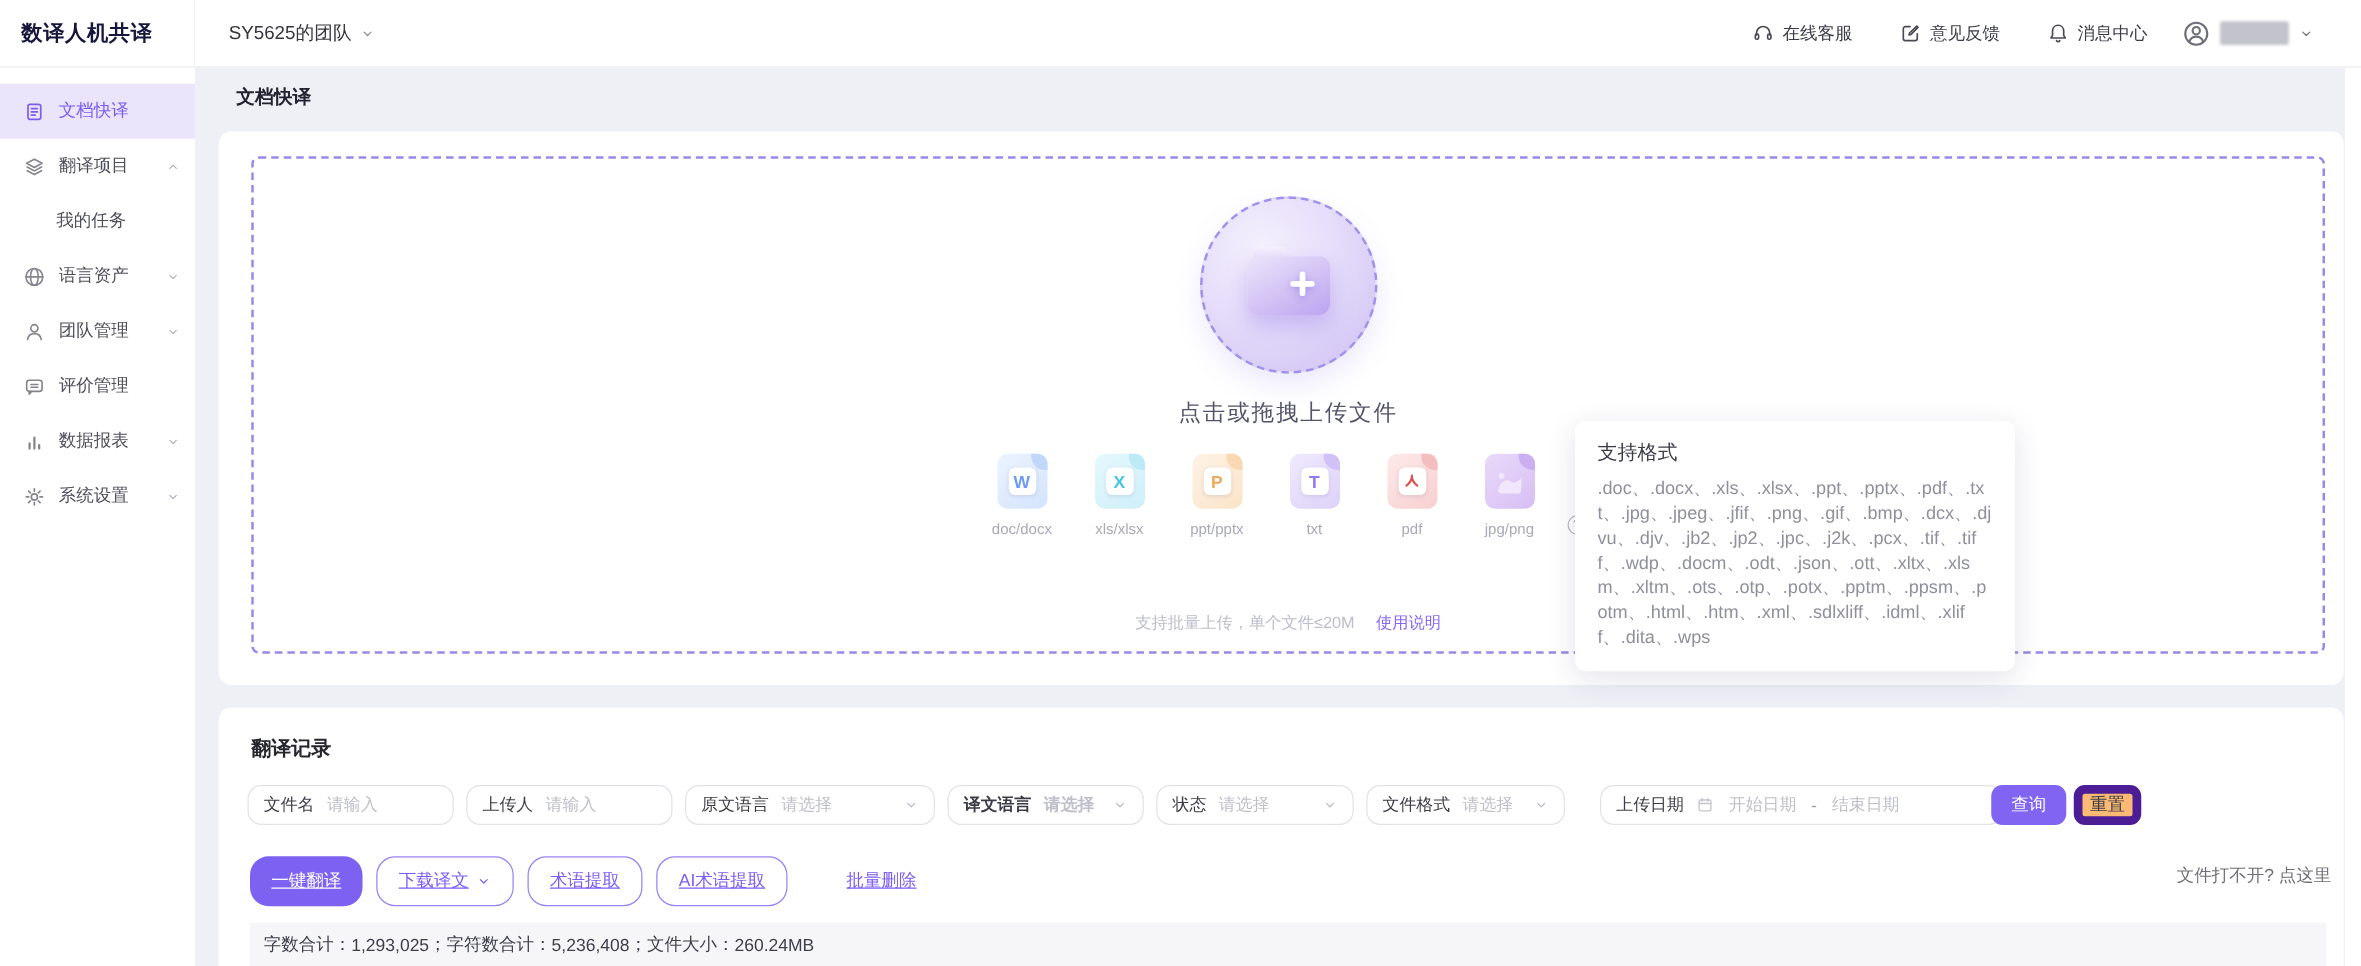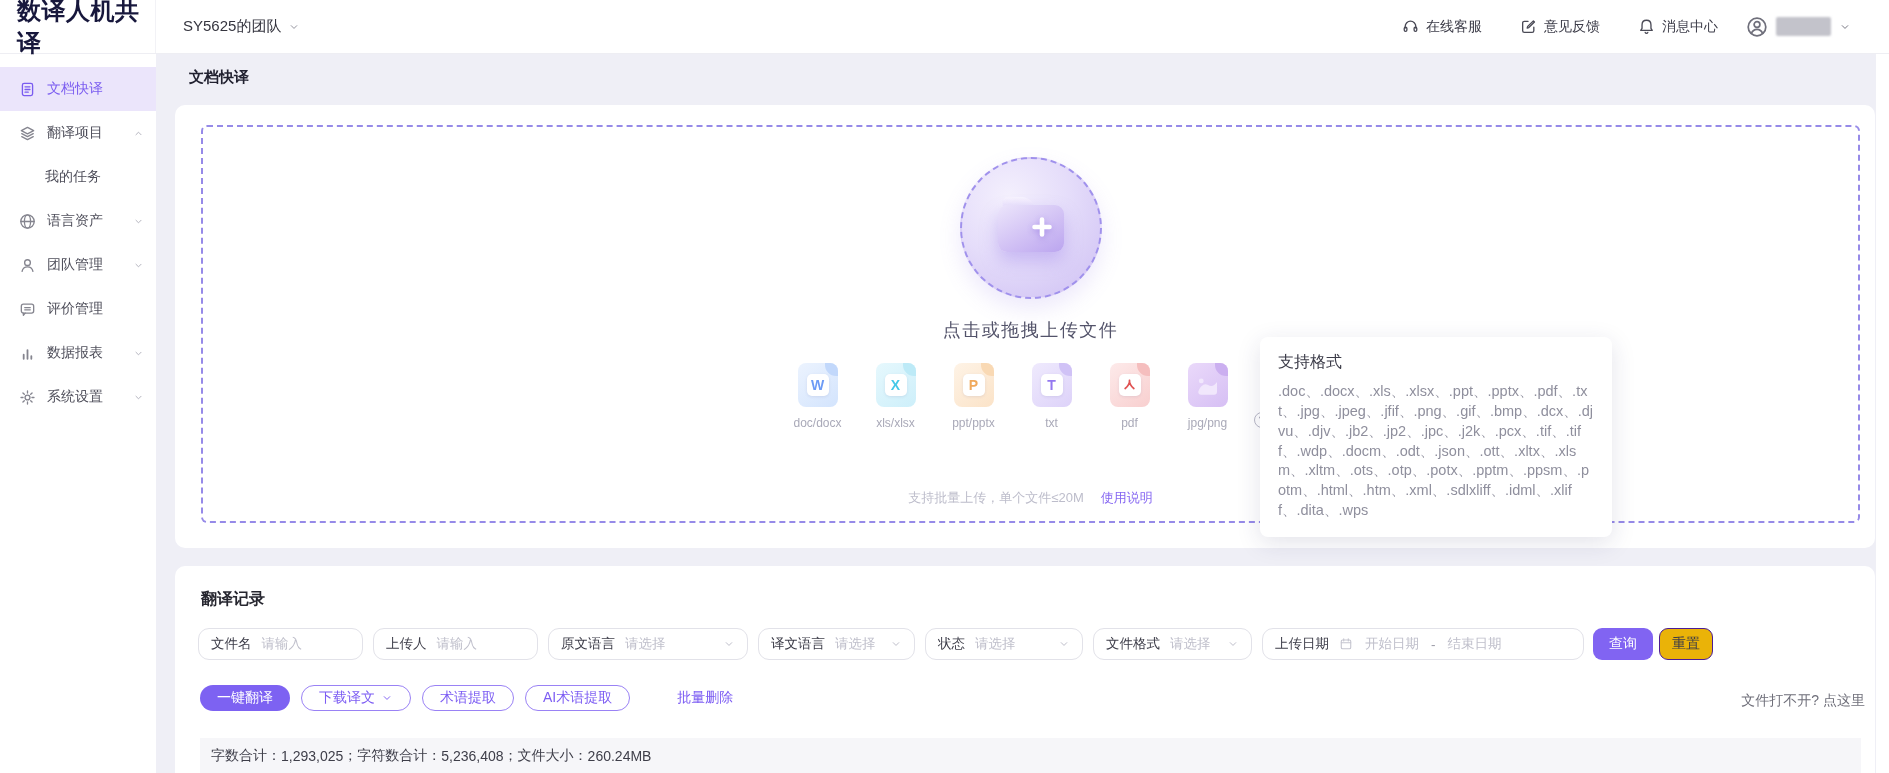--- a/index.html
+++ b/index.html
@@ -4,21 +4,21 @@
 <style>
   * { margin:0; padding:0; box-sizing:border-box; }
   html,body { width:1889px; height:773px; overflow:hidden; }
   body { font-family:"Liberation Sans","DejaVu Sans",sans-serif; background:#efeff6; position:relative; color:#3f3f4b; }
 
   .icn svg { display:block; }
   .icn { display:inline-flex; align-items:center; justify-content:center; flex:0 0 auto; }
 
   
   .topbar { position:absolute; top:0; left:0; width:100%; height:54px; background:#fff; border-bottom:1px solid #eeeef3; display:flex; align-items:center; z-index:30; }
-  .logo { width:156px; height:100%; display:flex; align-items:center; padding-left:17px; font-size:24px; font-weight:bold; color:#17173c; letter-spacing:.5px; border-right:1px solid #f2f2f6; }
+  .logo { width:156px; height:100%; display:flex; align-items:center; padding-left:17px; font-size:17px; font-weight:bold; color:#17173c; letter-spacing:.5px; border-right:1px solid #f2f2f6; }
   .team { margin-left:27px; display:flex; align-items:center; gap:7px; font-size:15px; color:#35353f; cursor:pointer; }
   .team .icn { color:#8d8d98; }
   .tb-right { margin-left:auto; display:flex; align-items:center; gap:28px; padding-right:38px; }
   .tb-link { display:flex; align-items:center; gap:7px; font-size:14px; color:#3d3d49; cursor:pointer; }
   .tb-link .icn { color:#4a4a56; }
   .tb-user { display:flex; align-items:center; gap:8px; cursor:pointer; }
   .tb-user .icn { color:#6f6f7b; }
   .redacted { width:55px; height:19px; background:#c3c3cb; border-radius:2px; filter:blur(1.2px); }
 
   
@@ -74,24 +74,24 @@
   .rec-title { position:absolute; left:26px; top:23px; font-size:16px; font-weight:bold; color:#26262f; }
   .filter-row { position:absolute; left:23px; top:62px; display:flex; gap:10px; }
   .fbox { height:32px; border:1px solid #e2e2e9; border-radius:11px; display:flex; align-items:center; padding:0 12px; font-size:13.5px; background:#fff; cursor:pointer; }
   .fbox .lab { color:#3c3c48; margin-right:10px; white-space:nowrap; }
   .fbox .ph { color:#bfbfcb; white-space:nowrap; }
   .fbox .chev { margin-left:auto; color:#b9b9c5; }
   .fbox.daterange .cal { color:#c5c5cf; margin-right:12px; }
   .fbox.daterange .sep { color:#9a9aa6; margin:0 12px; }
   .btn { height:32px; border-radius:9px; font-size:14px; display:flex; align-items:center; justify-content:center; cursor:pointer; }
   .btn-query { position:absolute; left:1418px; top:62px; width:60px; background:#8164f2; color:#fff; }
-  .btn-reset { position:absolute; left:1484px; top:62px; width:54px; background:#eab308; border:1px solid #4c1d95; color:#3c3c48; }
+  .btn-reset { position:absolute; left:1484px; top:62px; width:54px; background:#fdba74; border:7px solid #4c1d95; color:#3c3c48; }
 
   .actions-row { position:absolute; left:25px; top:119px; display:flex; align-items:center; gap:11px; }
-  .abtn { height:26px; border-radius:15px; padding:0 17px; font-size:14px; display:flex; align-items:center; gap:6px; cursor:pointer; }
+  .abtn { height:40px; border-radius:15px; padding:0 17px; font-size:14px; display:flex; align-items:center; gap:6px; cursor:pointer;text-decoration:underline; }
   .a-primary { background:#7d62f2; color:#fff; }
   .a-outline { background:#fff; border:1px solid #9a82f5; color:#7c5cf3; }
   .a-text { color:#7c5cf3; padding:0 6px; margin-left:30px; }
   .open-help { position:absolute; right:10px; top:126px; font-size:14px; color:#6f6f7a; cursor:pointer; }
   .stats-bar { position:absolute; left:25px; right:14px; top:172px; height:35px; background:#f6f6f9; display:flex; align-items:center; padding-left:11px; font-size:14px; color:#3e3e49; }
 </style>
 </head>
 <body>
 
 <header class="topbar">
@@ -343,21 +343,21 @@
         </div>
         <div class="fbox" style="width: 200px;">
           <span class="lab">原文语言</span>
           <span class="ph">请选择</span>
           <span class="icn chev">
             <svg viewBox="0 0 16 16" fill="none" stroke="currentColor" stroke-width="1.25" stroke-linecap="round" stroke-linejoin="round" width="12" height="12">
               <path d="M4.3 6.2 8 9.9l3.7-3.7"></path>
             </svg>
           </span>
         </div>
-        <div class="fbox" style="width: 157px;">
+        <div class="fbox" style="width: 157px; font-weight: bold;">
           <span class="lab">译文语言</span>
           <span class="ph">请选择</span>
           <span class="icn chev">
             <svg viewBox="0 0 16 16" fill="none" stroke="currentColor" stroke-width="1.25" stroke-linecap="round" stroke-linejoin="round" width="12" height="12">
               <path d="M4.3 6.2 8 9.9l3.7-3.7"></path>
             </svg>
           </span>
         </div>
         <div class="fbox" style="width: 158px;">
           <span class="lab">状态</span>
@@ -370,21 +370,21 @@
         </div>
         <div class="fbox" style="width: 159px;">
           <span class="lab">文件格式</span>
           <span class="ph">请选择</span>
           <span class="icn chev">
             <svg viewBox="0 0 16 16" fill="none" stroke="currentColor" stroke-width="1.25" stroke-linecap="round" stroke-linejoin="round" width="12" height="12">
               <path d="M4.3 6.2 8 9.9l3.7-3.7"></path>
             </svg>
           </span>
         </div>
-        <div class="fbox daterange" style="width: 322px;">
+        <div class="fbox daterange" style="width: 322px; margin-left: 18px;">
           <span class="lab">上传日期</span>
           <span class="icn cal">
             <svg viewBox="0 0 16 16" fill="none" stroke="currentColor" stroke-width="1.25" stroke-linecap="round" stroke-linejoin="round" width="14" height="14">
               <rect x="2.6" y="3.4" width="10.8" height="10" rx="1.5"></rect>
               <path d="M2.6 6.6h10.8M5.4 2v2.6M10.6 2v2.6"></path>
             </svg>
           </span>
           <span class="ph">开始日期</span>
           <span class="sep">-</span>
           <span class="ph">结束日期</span>

